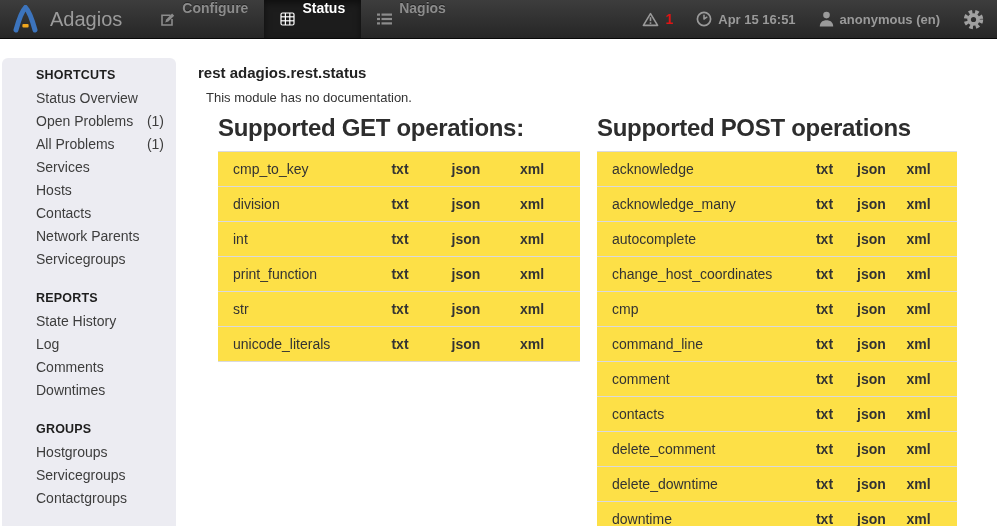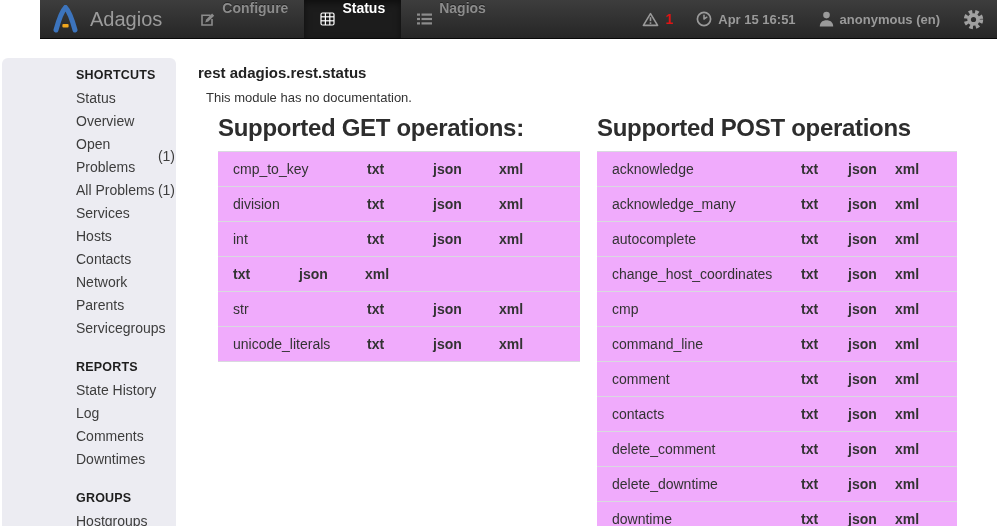--- a/index.html
+++ b/index.html
@@ -7,21 +7,21 @@
   body {
     width:997px; height:526px; position:relative; overflow:hidden;
     background:#fff; font-family:"Liberation Sans","DejaVu Sans",sans-serif;
     -webkit-font-smoothing:antialiased;
   }
 
   
   .navbar {
     height:39px; background:linear-gradient(#3d3d3d,#262626);
     border-bottom:1px solid #080808;
-    display:flex; align-items:stretch; position:relative; z-index:5;margin-left:40px;
+    display:flex; align-items:stretch; position:relative; z-index:5;
   }
   .brand { display:flex; align-items:center; gap:11px; padding:0 22px 0 12px; }
   .brand-text { color:#9b9b9b; font-size:20px; line-height:1; }
   .nav-left { display:flex; align-items:stretch; }
   .nav-item {
     display:flex; gap:7px; padding:0 16px;
     color:#8c8c8c; font-weight:bold; font-size:14px; text-decoration:none;
     text-shadow:0 -1px 0 rgba(0,0,0,.4); cursor:pointer;
   }
   .nav-item.active {
@@ -35,50 +35,50 @@
   .nav-group { display:flex; align-items:center; gap:6px; cursor:pointer; }
   .alert-count { color:#e01414; font-size:14px; }
   .icon { display:inline-flex; align-items:center; justify-content:center; }
 
   
   .sidebar {
     position:absolute; left:2px; top:58px; width:174px; height:490px;
     background:#ececf2; border-radius:6px 6px 0 0;
     padding:6px 0 0 34px;
   }
-  .sb-section { margin-bottom:16px;margin-left:40px; }
+  .sb-section { margin-bottom:16px; }
   .sb-header {
     font-size:12.5px; font-weight:bold; color:#1e1e1e;
     line-height:23px; letter-spacing:.2px;
   }
   .sb-item {
     display:flex; align-items:center; color:#3d3d3d; font-size:14px;
-    line-height:23px; text-decoration:none; padding-right:1px; cursor:pointer;
+    line-height:23px; text-decoration:none; padding-right:12px; cursor:pointer;
   }
   .sb-count { margin-left:auto; }
 
   
   .main { position:absolute; left:198px; top:64px; right:0; }
   .page-title { font-size:15px; font-weight:bold; color:#222; margin:0 0 4px; line-height:18px; }
   .page-subtitle { font-size:13px; color:#333; margin:8px; line-height:16px; }
   .sections { display:flex; gap:17px; margin-left:20px; margin-top:8px; }
   .ops-section.get  { width:362px; }
   .ops-section.post { width:360px; }
   .ops-heading {
     font-size:24px; font-weight:bold; color:#2d2d2d;
     margin:0 0 9px; line-height:28px; letter-spacing:-.3px; white-space:nowrap;
   }
   .ops-table { border-top:1px solid #d9d9df; }
   .ops-row {
     display:flex; align-items:center; height:35px;
-    background:#f0abfc; border-bottom:1px solid #d9d9df;
+    background:#fde047; border-bottom:1px solid #d9d9df;
     padding:0 15px; font-size:14px; color:#333;
   }
   .op-name { flex:1; }
-  .op-link { font-weight:bold; color:#333; text-decoration:none; cursor:pointer; }
+  .op-link { font-weight:bold; color:#333; text-decoration:none; text-align:center; cursor:pointer; }
   .get  .op-link { width:66px; }
   .post .op-link { width:47px; }
 </style>
 </head>
 <body>
 
 <div class="navbar">
   <div class="brand">
     <span class="icon">
       <svg width="27" height="28" viewBox="0 0 27 28">
@@ -250,20 +250,21 @@
             <a class="op-link">json</a>
             <a class="op-link">xml</a>
           </div>
           <div class="ops-row">
             <span class="op-name">int</span>
             <a class="op-link">txt</a>
             <a class="op-link">json</a>
             <a class="op-link">xml</a>
           </div>
           <div class="ops-row">
+            <span class="op-name">print_function</span>
             <a class="op-link">txt</a>
             <a class="op-link">json</a>
             <a class="op-link">xml</a>
           </div>
           <div class="ops-row">
             <span class="op-name">str</span>
             <a class="op-link">txt</a>
             <a class="op-link">json</a>
             <a class="op-link">xml</a>
           </div>

